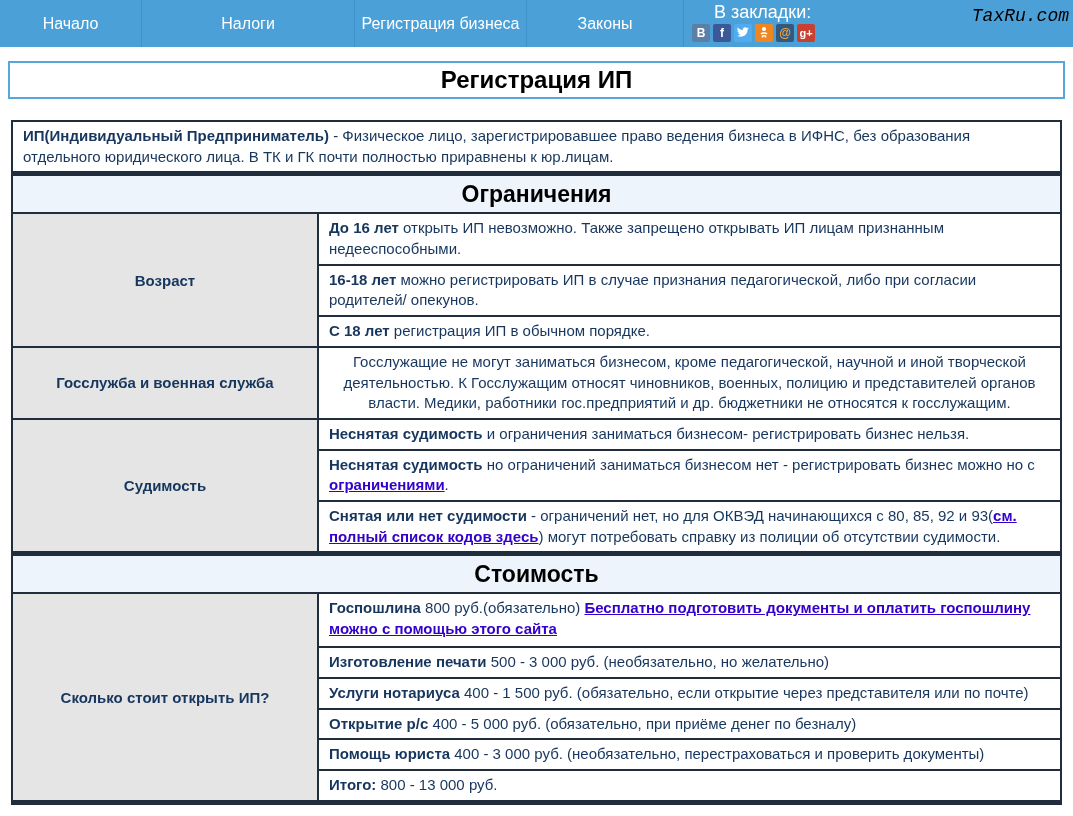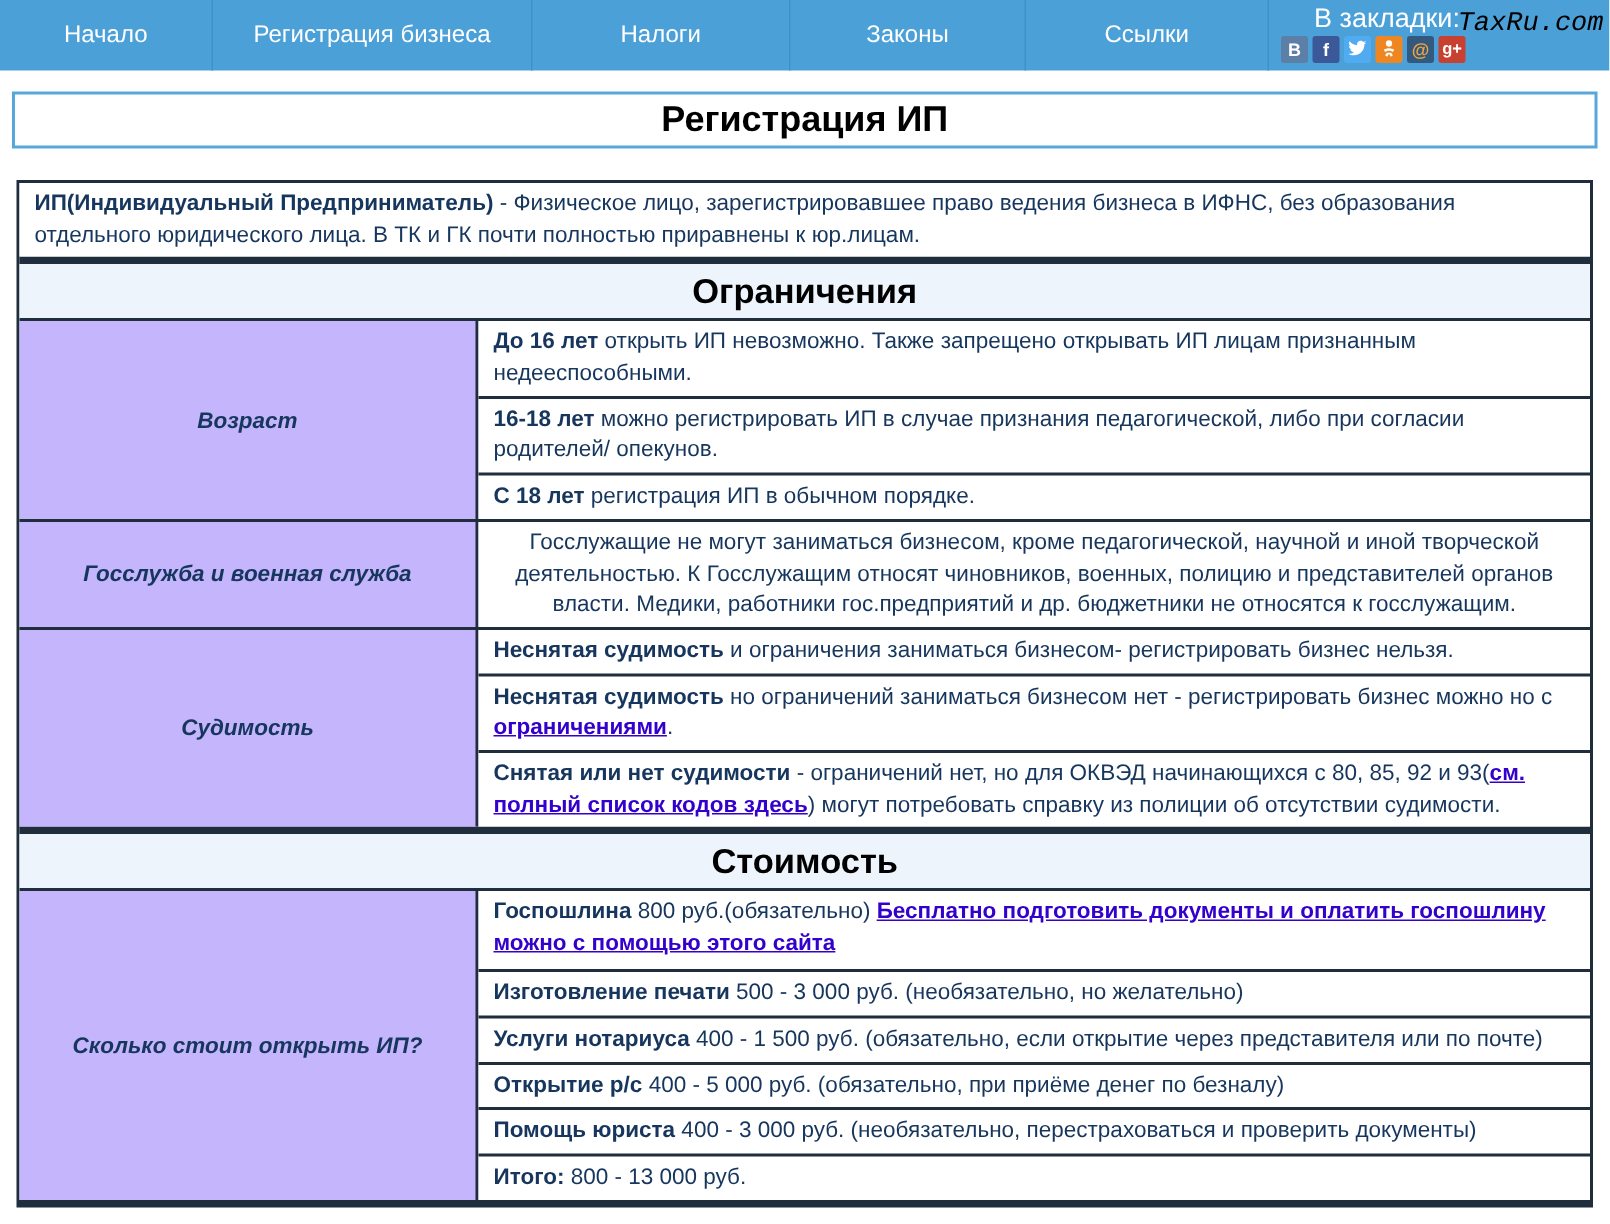--- a/index.html
+++ b/index.html
@@ -36,44 +36,43 @@
   .title-box h1 { font-size: 24px; font-weight: bold; color: #000000; }
 
   
   .info-table { margin: 21px 11px 0 11px; border: 2px solid #1F2D3D; border-bottom-width: 5px; }
   .section + .section { border-top: 5px solid #1F2D3D; }
   .section-header { background: #EDF4FB; height: 38px; display: flex; align-items: center;
     justify-content: center; font-size: 23px; font-weight: bold; color: #000000;
     border-bottom: 2px solid #1F2D3D; }
   .group { display: flex; }
   .group + .group { border-top: 2px solid #1F2D3D; }
-  .label-cell { width: 306px; min-width: 306px; background: #c4b5fd; border-right: 2px solid #1F2D3D;
+  .label-cell { width: 306px; min-width: 306px; background: #e5e5e5; border-right: 2px solid #1F2D3D;
     display: flex; align-items: center; justify-content: center; text-align: center;
-    font-weight: bold; font-size: 15px; color: #17365D; padding: 4px 14px; font-style: italic; }
+    font-weight: bold; font-size: 15px; color: #17365D; padding: 4px 14px; }
   .rows { flex: 1; display: flex; flex-direction: column; }
   .cell { background: #ffffff; padding: 4px 10px; font-size: 15px; color: #17365D;
     line-height: 1.38; }
   .cell + .cell { border-top: 2px solid #1F2D3D; }
   .cell .lead { font-weight: bold; }
   .cell a { color: #3300CC; font-weight: bold; text-decoration: underline; cursor: pointer; }
   .group.no-label .cell { width: 100%; }
   
   .h-48 { min-height: 48px; } .h-30 { min-height: 30px; } .h-50 { min-height: 50px; }
   .h-28 { min-height: 28px; } .h-52 { min-height: 52px; } .h-20 { min-height: 20px; }
   .h-64p { min-height: 64px; text-align: center; }
 </style>
 </head>
 <body>
 
 <div class="nav">
   <div class="nav-item">Начало</div>
+  <div class="nav-item">Налоги</div>
   <div class="nav-item">Регистрация бизнеса</div>
-  <div class="nav-item">Налоги</div>
   <div class="nav-item">Законы</div>
-  <div class="nav-item">Ссылки</div>
   <div class="bookmark-block">
     <div class="bookmark-label">В закладки:</div>
     <div class="social-row">
       <div class="social-btn sb-vk">
         <span>В</span>
       </div>
       <div class="social-btn sb-fb">
         <span>f</span>
       </div>
       <div class="social-btn sb-tw">

